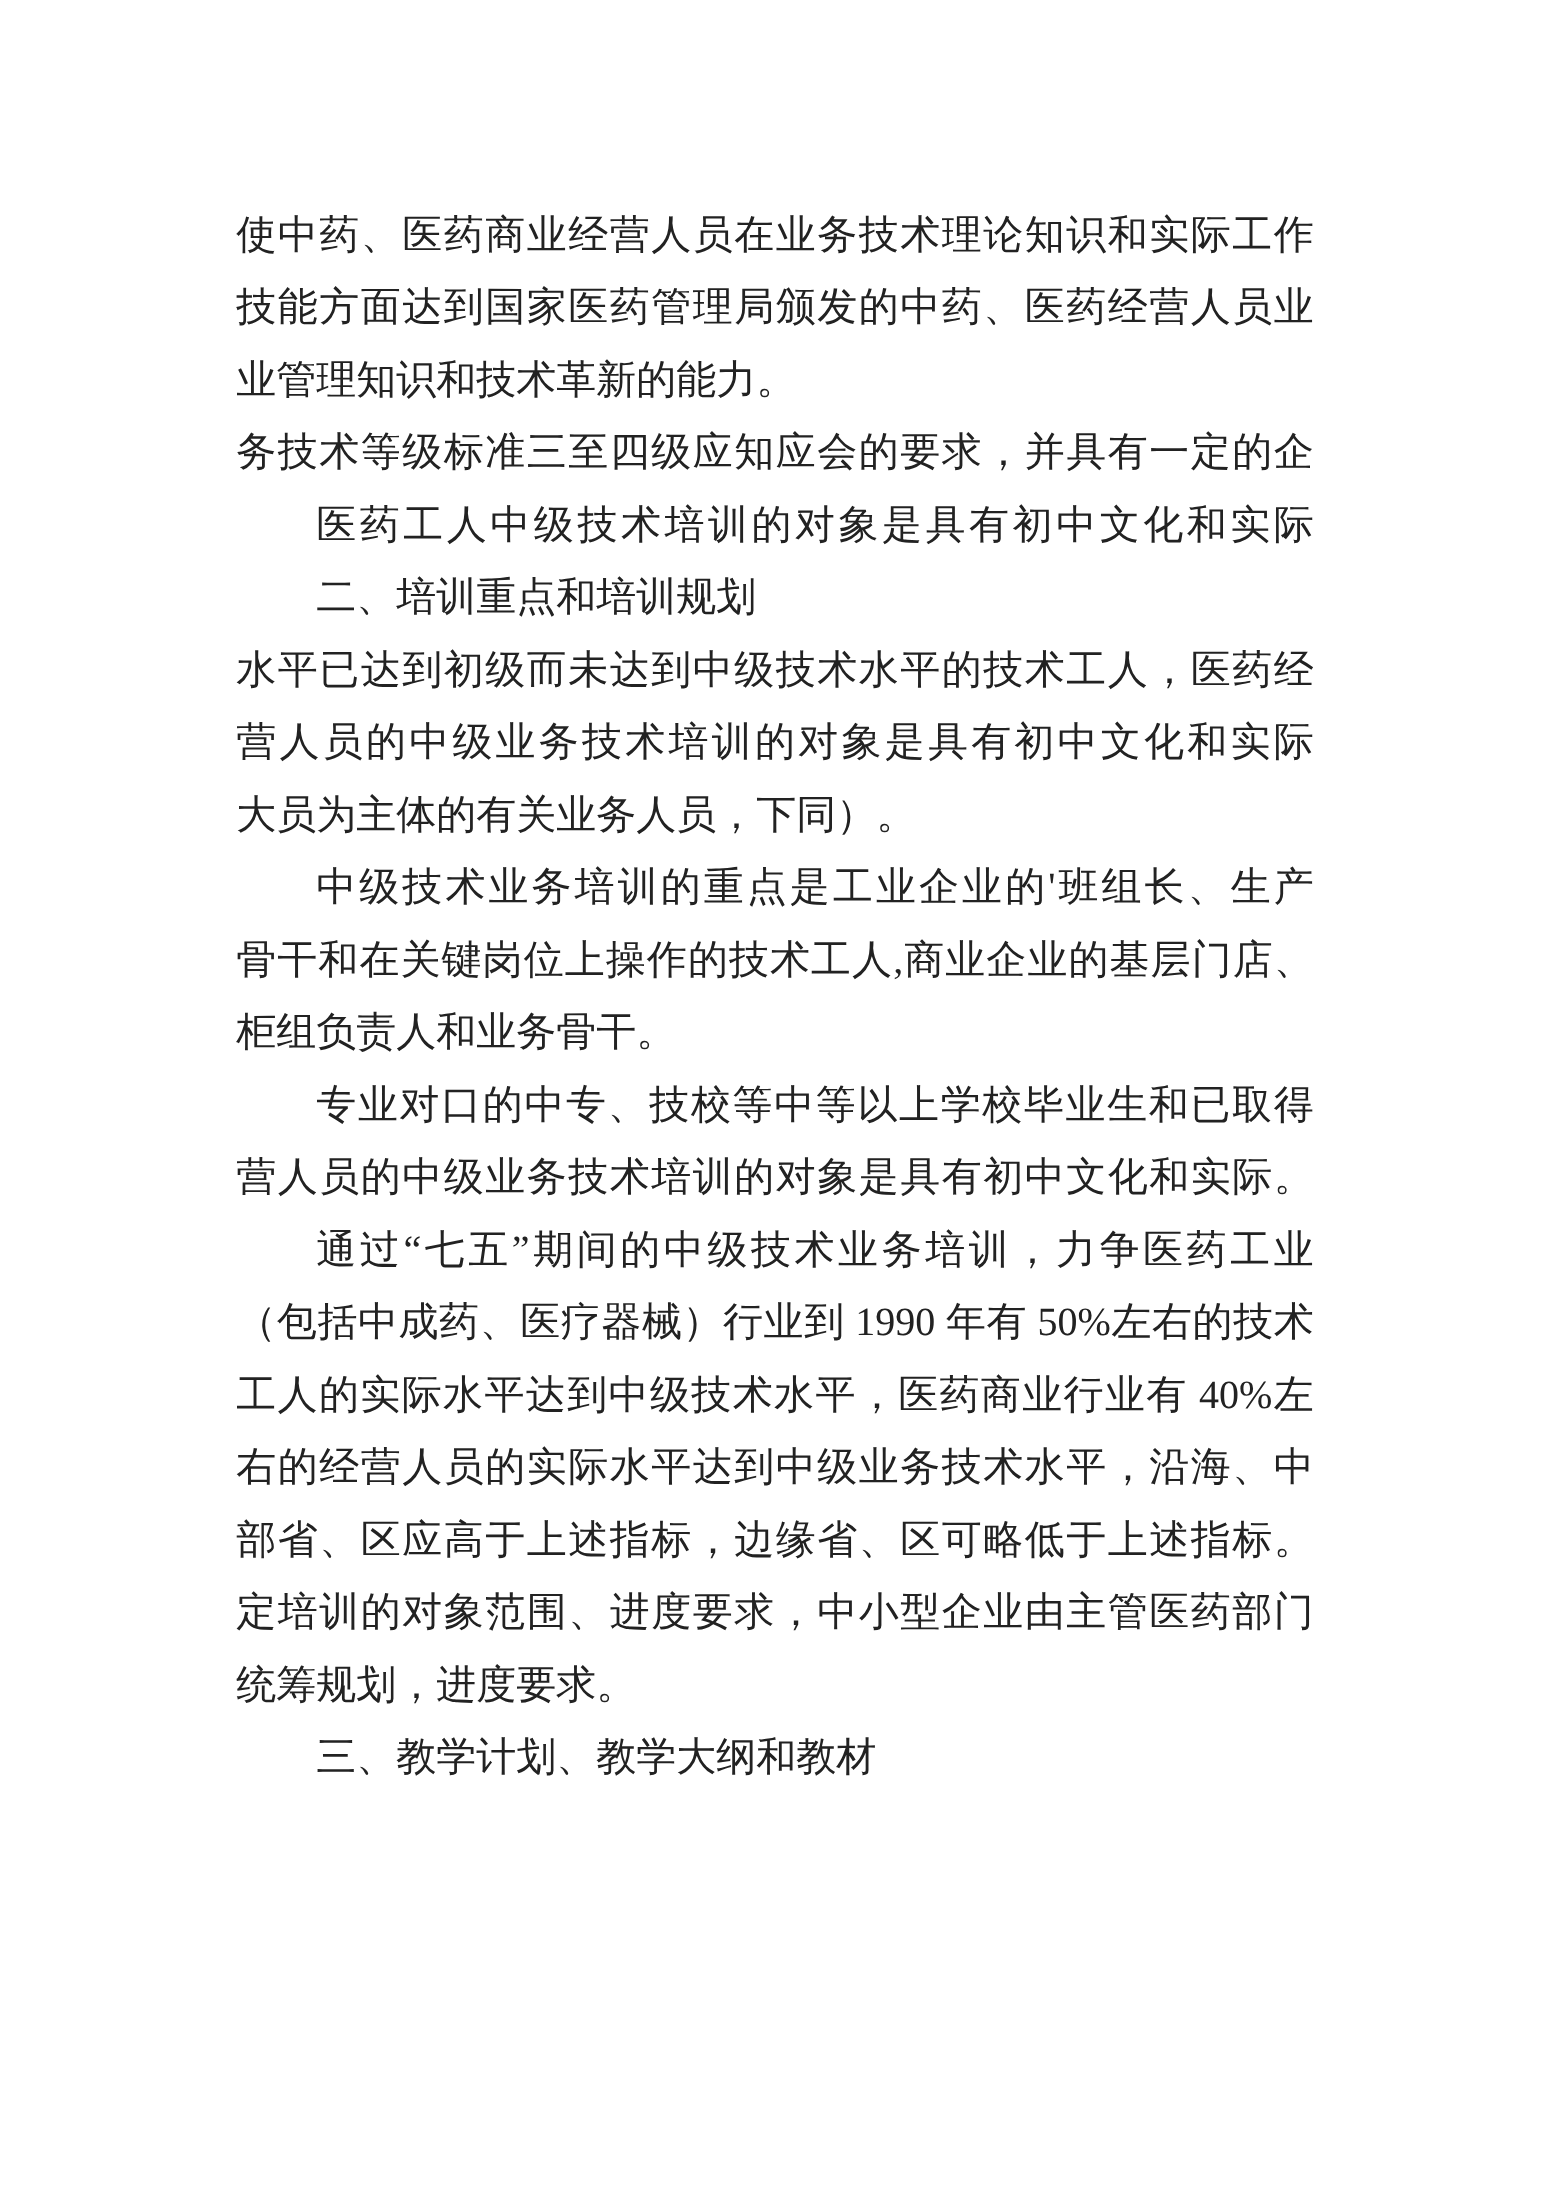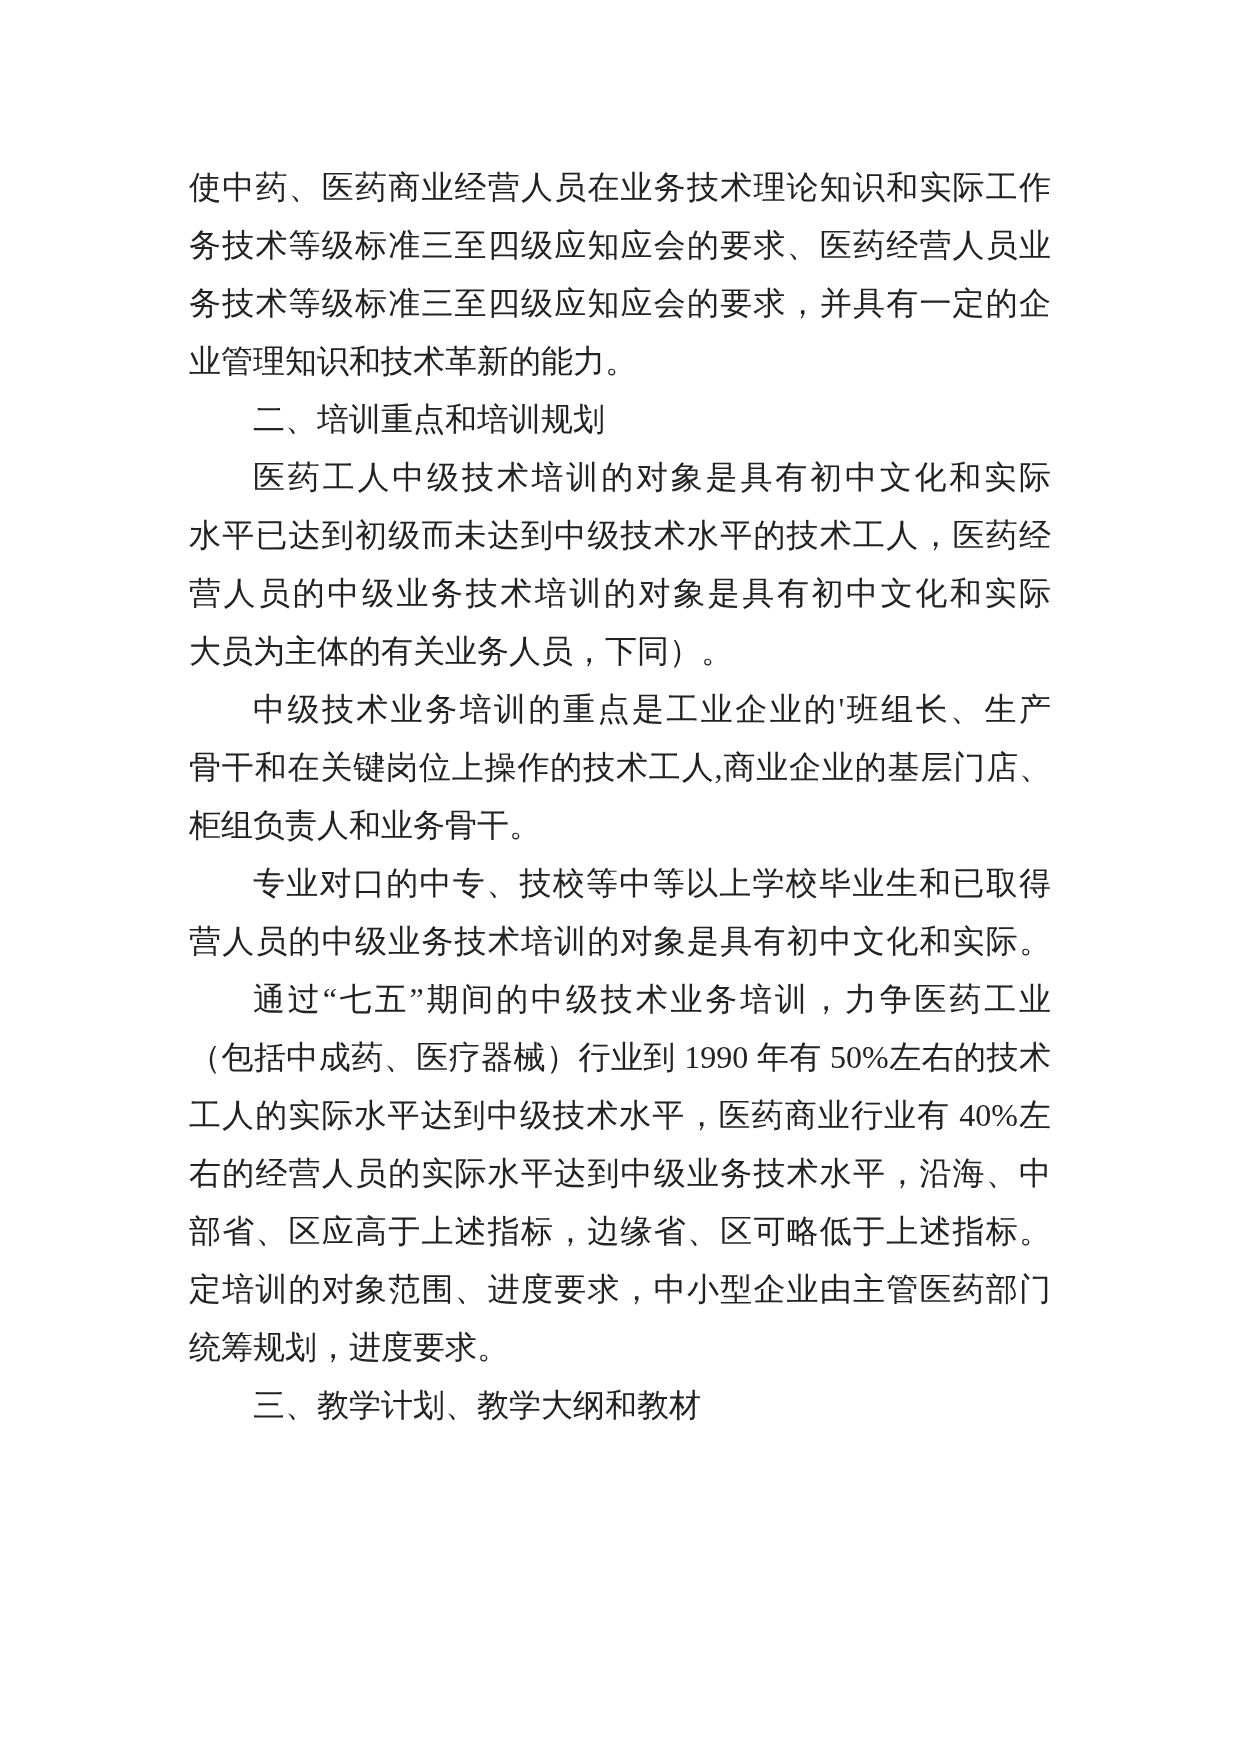--- a/index.html
+++ b/index.html
@@ -39,25 +39,25 @@
   .indent {
     text-indent: 64px;
   }
 </style>
 </head>
 <body>
 
 <div class="page">
   <div class="text-block">
     <div class="line j">使中药、医药商业经营人员在业务技术理论知识和实际工作</div>
-    <div class="line j">务技术等级标准三至四级应知应会的要求、医药经营人员业</div>
+    <div class="line j">技能方面达到国家医药管理局颁发的中药、医药经营人员业</div>
+    <div class="line">业管理知识和技术革新的能力。</div>
     <div class="line j">务技术等级标准三至四级应知应会的要求，并具有一定的企</div>
-    <div class="line">业管理知识和技术革新的能力。</div>
+    <div class="line indent j">医药工人中级技术培训的对象是具有初中文化和实际</div>
     <div class="line indent">二、培训重点和培训规划</div>
-    <div class="line indent j">医药工人中级技术培训的对象是具有初中文化和实际</div>
     <div class="line j">水平已达到初级而未达到中级技术水平的技术工人，医药经</div>
     <div class="line j">营人员的中级业务技术培训的对象是具有初中文化和实际</div>
     <div class="line">大员为主体的有关业务人员，下同）。</div>
     <div class="line indent j">中级技术业务培训的重点是工业企业的'班组长、生产</div>
     <div class="line j">骨干和在关键岗位上操作的技术工人,商业企业的基层门店、</div>
     <div class="line">柜组负责人和业务骨干。</div>
     <div class="line indent j">专业对口的中专、技校等中等以上学校毕业生和已取得</div>
     <div class="line j">营人员的中级业务技术培训的对象是具有初中文化和实际。</div>
     <div class="line indent j">通过“七五”期间的中级技术业务培训，力争医药工业</div>
     <div class="line j">（包括中成药、医疗器械）行业到 1990 年有 50%左右的技术</div>

